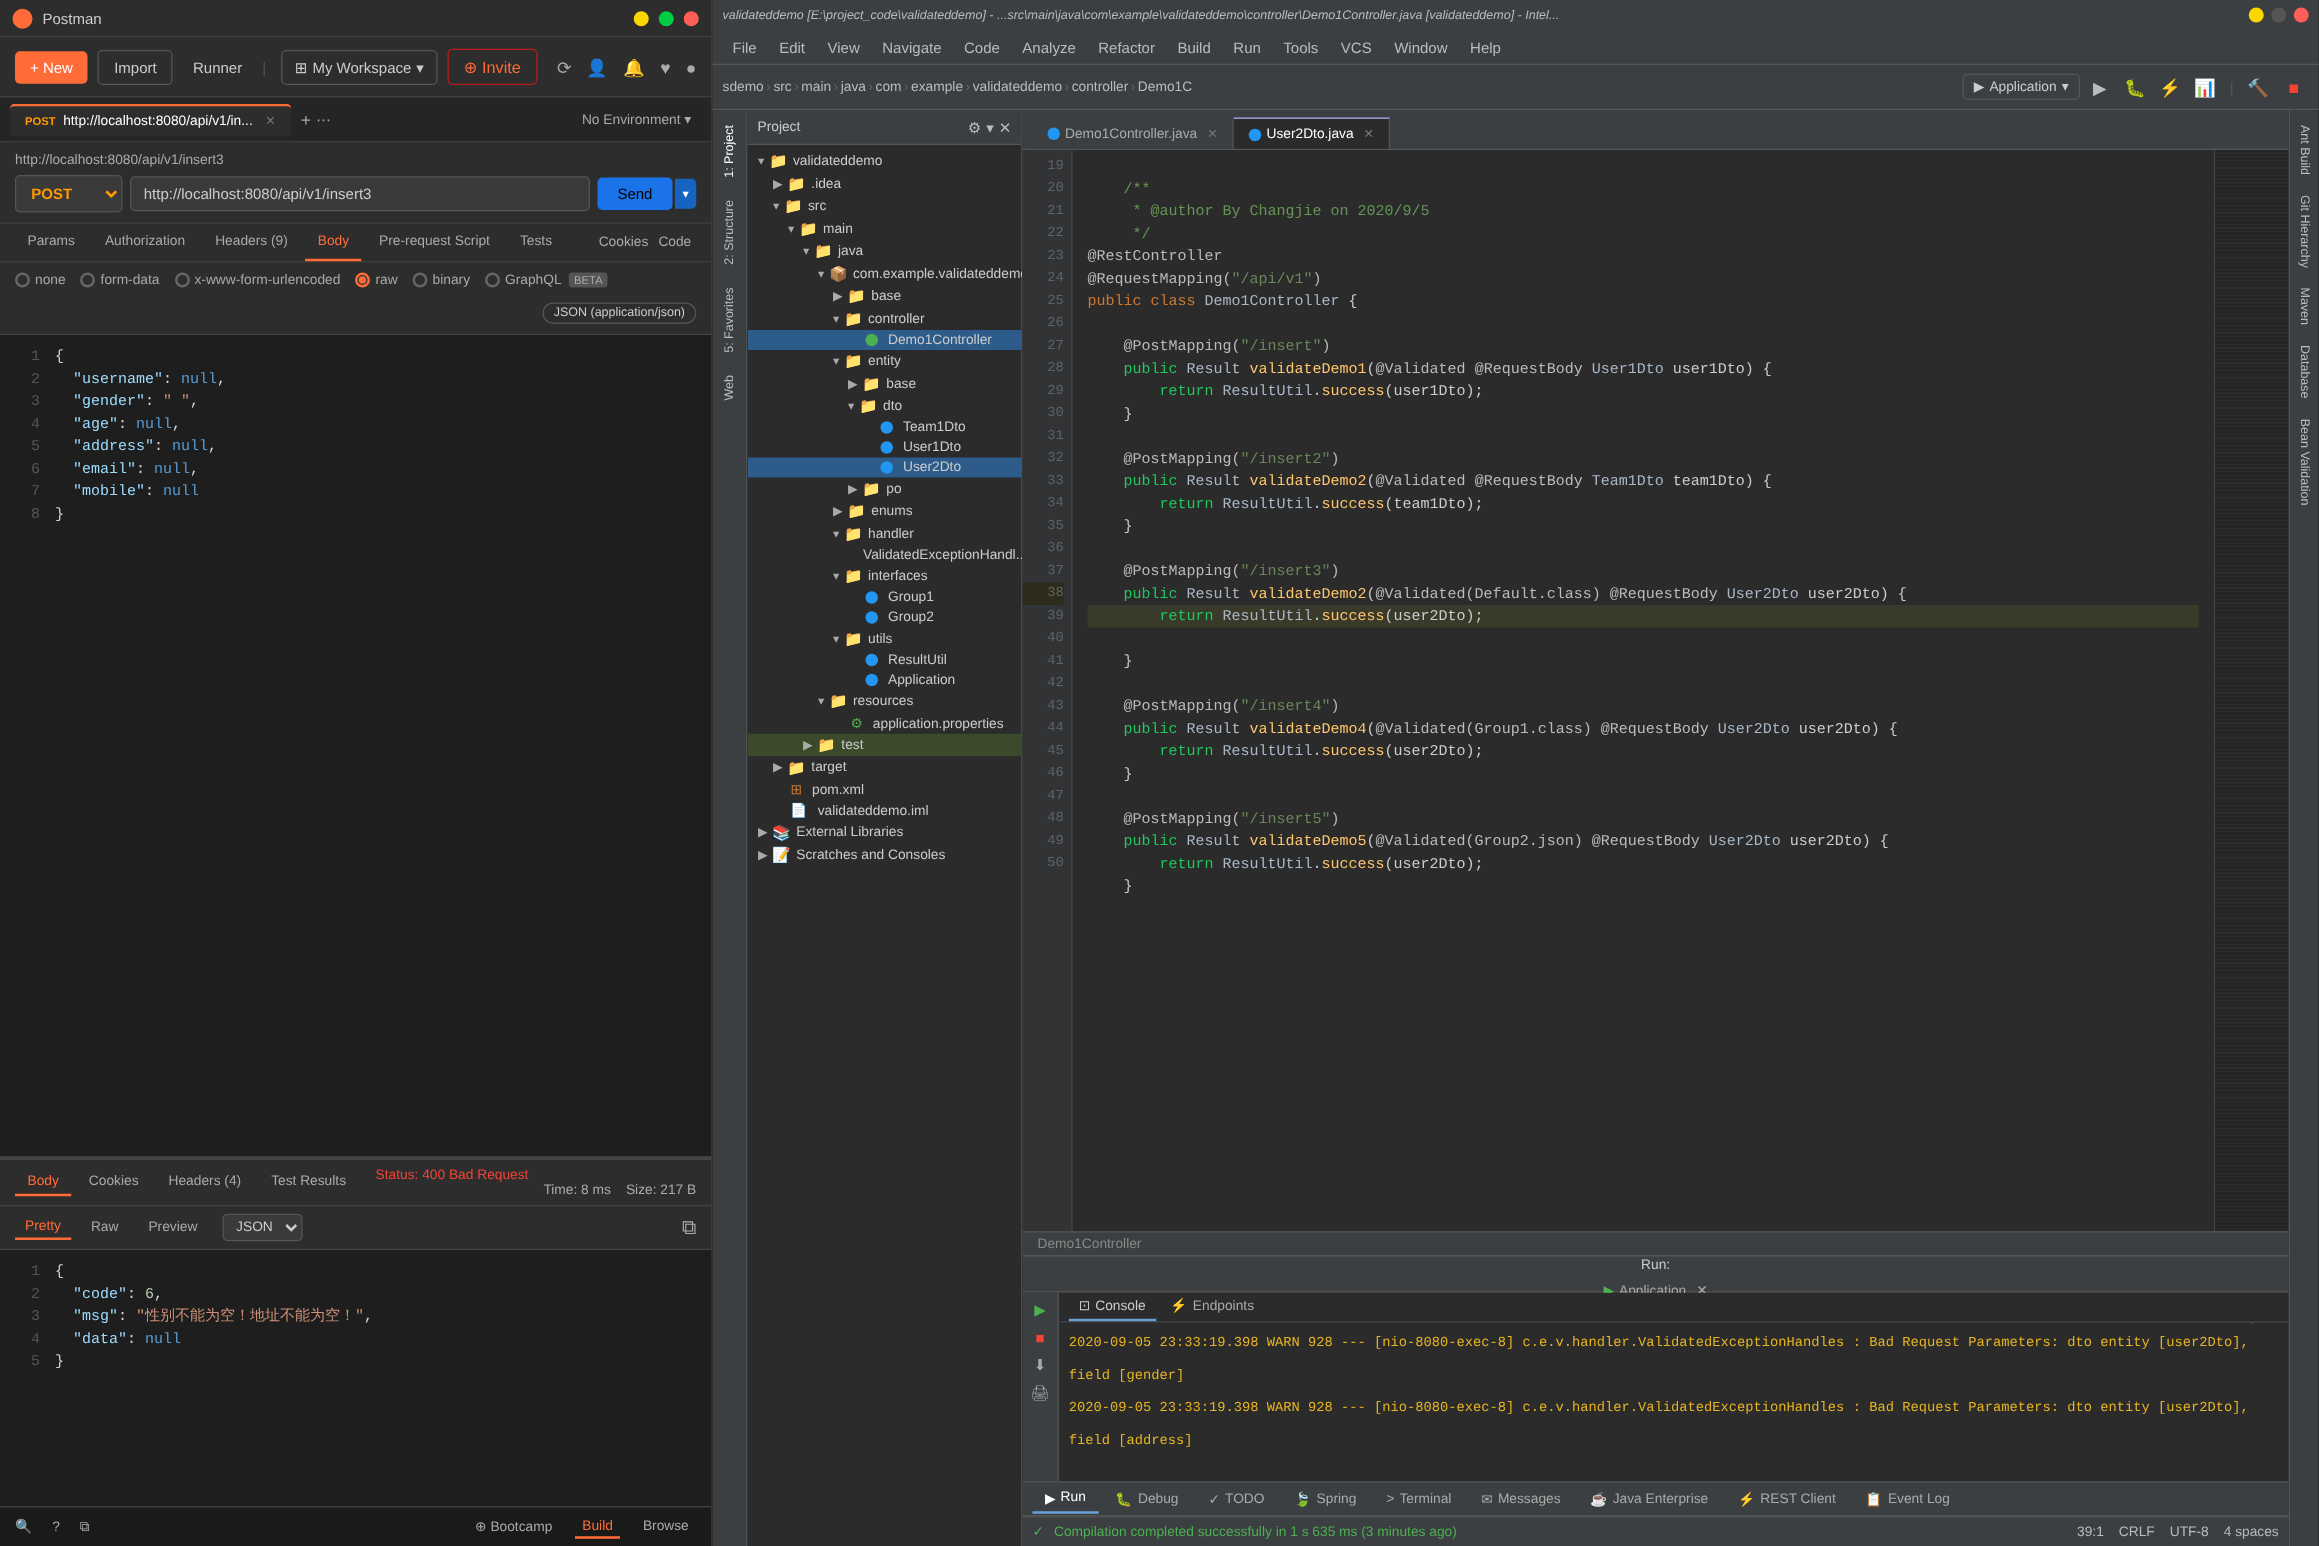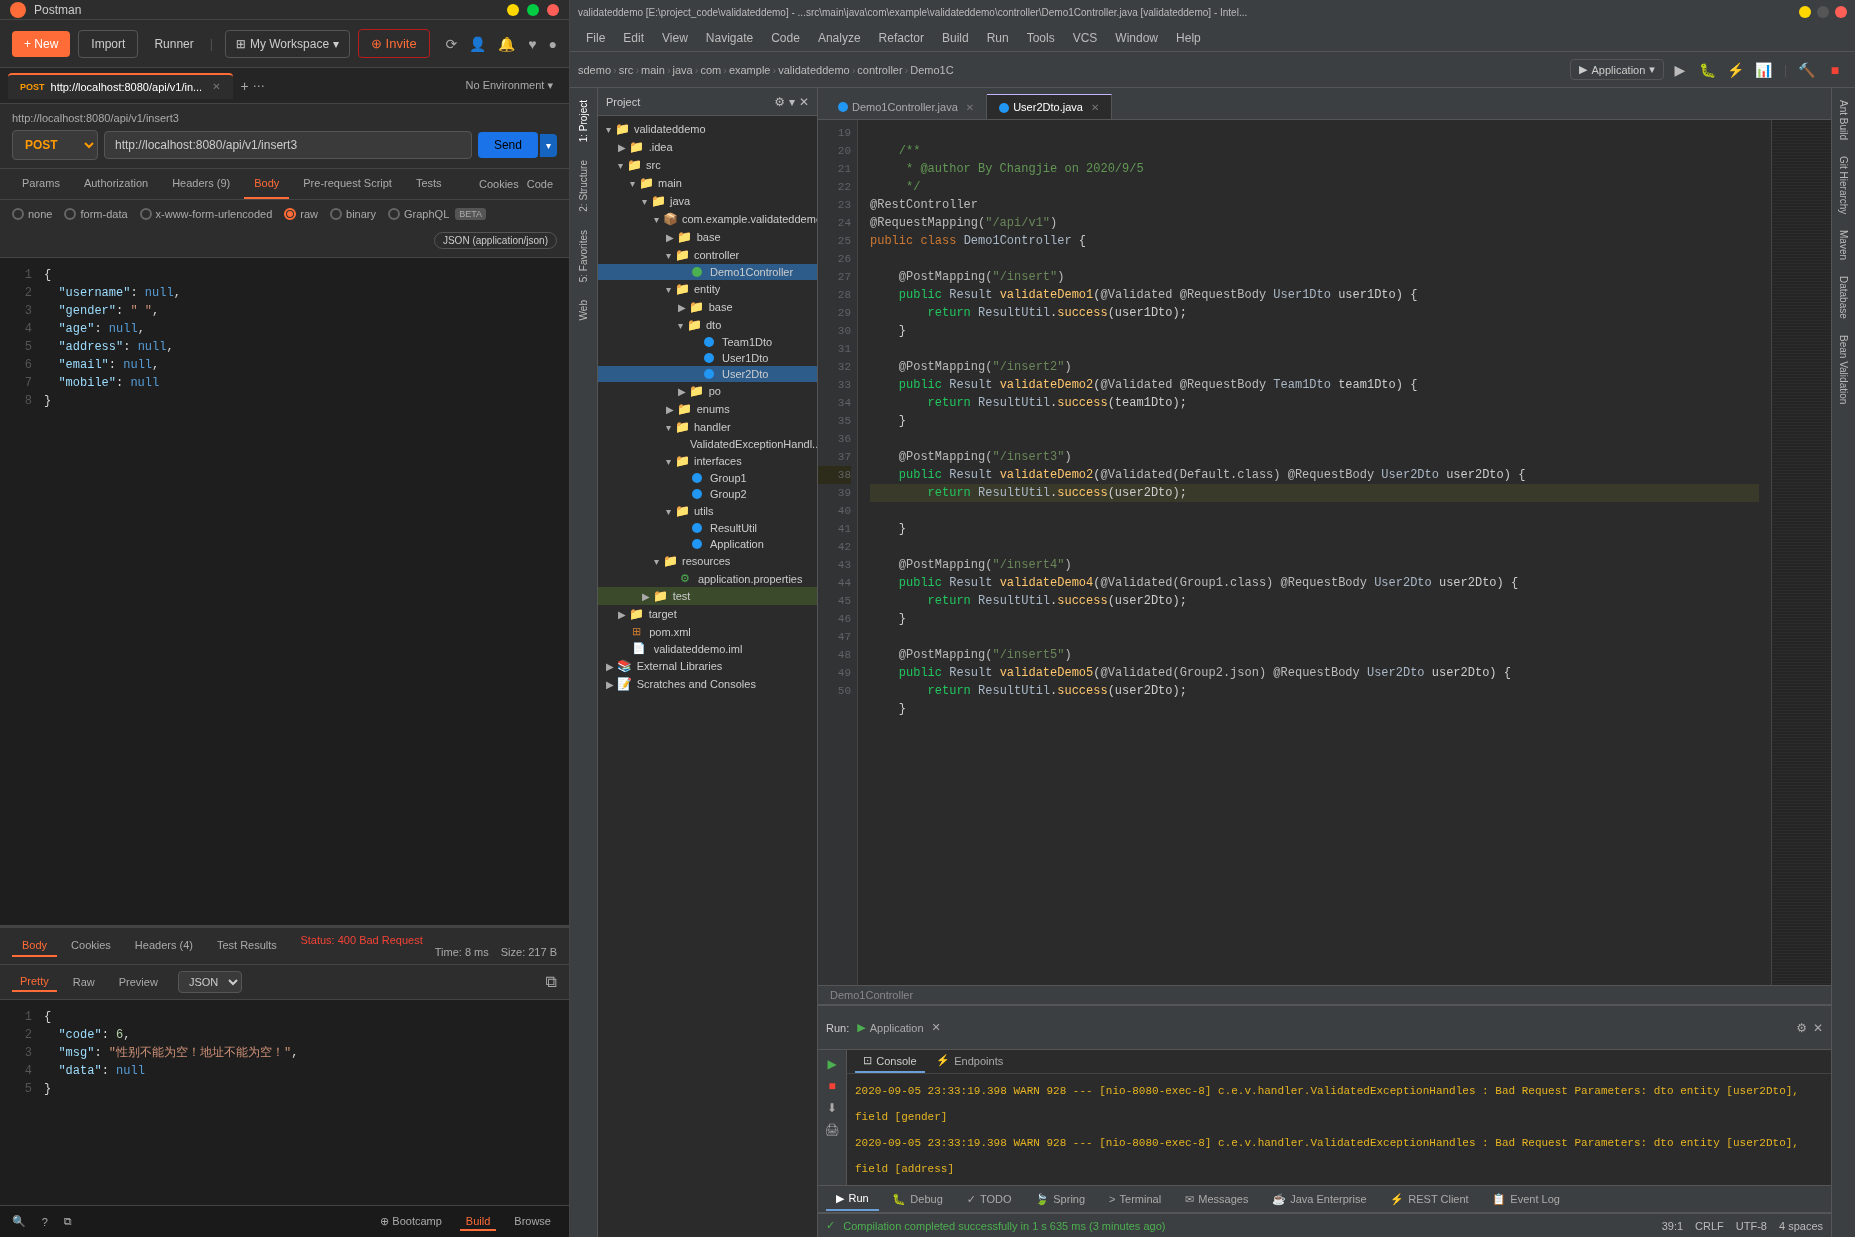--- a/index.html
+++ b/index.html
@@ -10,21 +10,21 @@
       width: 570px;
       height: 100%;
       background: #2d2d2d;
       display: flex;
       flex-direction: column;
       border-right: 1px solid #444;
     }
 
     
     .postman-titlebar {
-      height: 20px;
+      height: 30px;
       background: #2d2d2d;
       display: flex;
       align-items: center;
       padding: 4px 10px;
       border-bottom: 1px solid #444;
       font-size: 12px;
     }
     .postman-titlebar .app-icon {
       width: 16px; height: 16px;
       background: #ff6c37;
@@ -370,20 +370,21 @@
     
     .ij-titlebar {
       height: 24px;
       background: #3c3f41;
       display: flex;
       align-items: center;
       padding: 0 8px;
       font-size: 11px;
       color: #bbb;
       gap: 22px;
+      font-style: italic;
     }
     .ij-title-path { color: #bbb; font-size: 10px; flex: 1; overflow: hidden; white-space: nowrap; }
     .ij-win-controls { display: flex; gap: 6px; margin-left: auto; }
     .ij-win-btn { width: 12px; height: 12px; border-radius: 50%; border: none; cursor: pointer; }
 
     
     .ij-menubar {
       height: 28px;
       background: #3c3f41;
       display: flex;
@@ -598,28 +599,29 @@
 
     
     .run-panel {
       height: 180px;
       background: #2b2b2b;
       border-top: 1px solid #555;
       display: flex;
       flex-direction: column;
     }
     .run-panel-header {
-      height: 44px;
+      height: 28px;
       background: #3c3f41;
       display: flex;
       align-items: center;
       padding: 0 8px;
       font-size: 11px;
       gap: 8px;
       border-bottom: 1px solid #555;
+      flex-direction: column;
     }
     .run-label {
       color: #ccc;
       font-size: 11px;
     }
     .run-app-badge {
       color: #aaa;
       font-size: 11px;
       display: flex;
       align-items: center;

